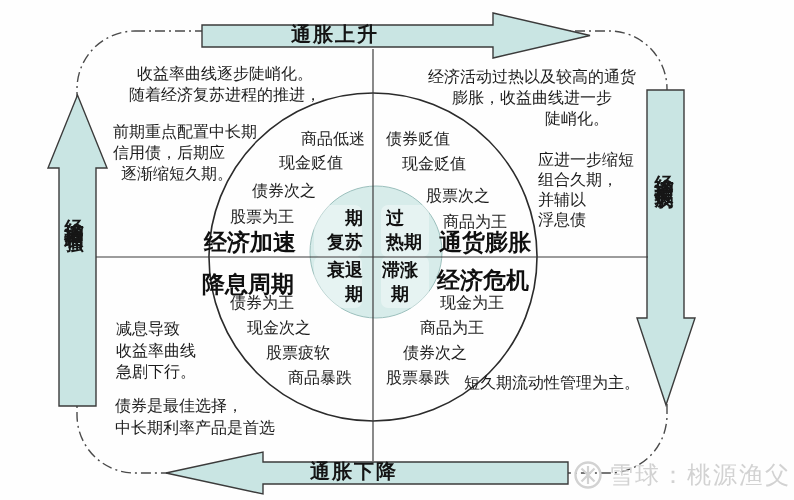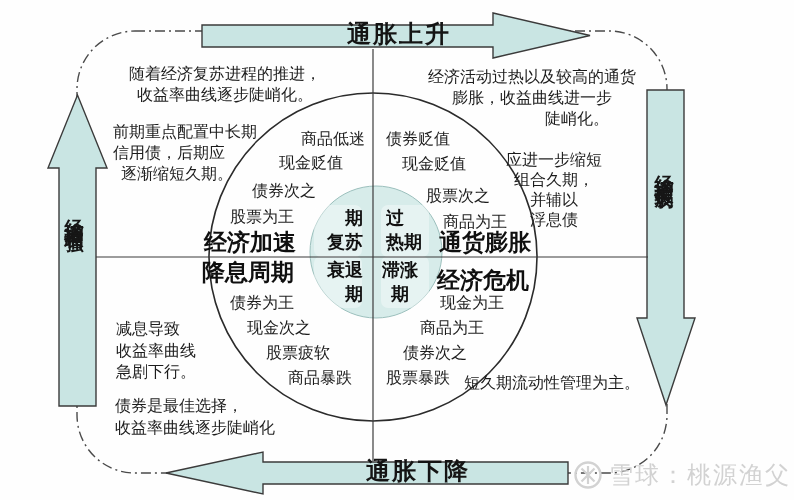--- a/index.html
+++ b/index.html
@@ -6,21 +6,21 @@
   .stage{
     position:relative;width:794px;height:500px;background:#fefefe;overflow:hidden;
     font-family:"Liberation Serif","DejaVu Serif",serif;
   }
   .stage svg.bg{position:absolute;left:0;top:0;}
   .t{position:absolute;white-space:nowrap;color:#1c1c1c;font-size:16px;line-height:21px;}
   .c{transform:translate(-50%,-50%);}
   .b{font-weight:bold;color:#0f0f0f;font-size:23px;}
   .quad{font-size:18px;font-weight:bold;color:#101010;line-height:24px;width:60px;}
   .vlabel{writing-mode:vertical-rl;letter-spacing:3px;font-weight:bold;font-size:19px;color:#161616;}
-  .arrowlabel{font-weight:bold;font-size:24px;text-align:right;color:#141414;letter-spacing:2px;}
+  .arrowlabel{font-weight:bold;font-size:20px;text-align:left;color:#141414;letter-spacing:2px;}
   .note div{white-space:nowrap;}
   .watermark{position:absolute;display:flex;align-items:center;gap:5px;}
   .watermark span{font-size:24px;color:#d2d2d2;letter-spacing:2px;font-weight:normal;}
 </style>
 </head>
 <body>
 
 <div class="stage">
 
   <svg class="bg" width="794" height="500" viewBox="0 0 794 500">
@@ -71,62 +71,62 @@
   <div class="t c" style="left:284px;top:190px">债券次之</div>
   <div class="t c" style="left:262px;top:216px">股票为王</div>
   <div class="t c b" style="left:250px;top:242px">经济加速</div>
 
   <div class="t c" style="left:418px;top:138px">债券贬值</div>
   <div class="t c" style="left:434px;top:163px">现金贬值</div>
   <div class="t c" style="left:458px;top:195px">股票次之</div>
   <div class="t c" style="left:475px;top:221px">商品为王</div>
   <div class="t c b" style="left:485px;top:242px">通货膨胀</div>
 
-  <div class="t c b" style="left:248px;top:272px">降息周期</div>
+  <div class="t c b" style="left:248px;top:284px">降息周期</div>
   <div class="t c" style="left:262px;top:302px">债券为王</div>
   <div class="t c" style="left:279px;top:327px">现金次之</div>
   <div class="t c" style="left:298px;top:352px">股票疲软</div>
   <div class="t c" style="left:320px;top:377px">商品暴跌</div>
 
   <div class="t c b" style="left:483px;top:280px">经济危机</div>
   <div class="t c" style="left:472px;top:302px">现金为王</div>
   <div class="t c" style="left:452px;top:327px">商品为王</div>
   <div class="t c" style="left:435px;top:352px">债券次之</div>
   <div class="t c" style="left:418px;top:377px">股票暴跌</div>
 
   <div class="t note" style="left:108px;top:63px;width:234px;text-align:center">
+    <div>收益率曲线逐步陡峭化。</div>
     <div>随着经济复苏进程的推进，</div>
-    <div>收益率曲线逐步陡峭化。</div>
   </div>
   <div class="t note" style="left:113px;top:121px">
     <div>前期重点配置中长期</div>
     <div>信用债，后期应</div>
     <div style="margin-left:8px">逐渐缩短久期。</div>
   </div>
 
   <div class="t note" style="left:398px;top:66px;width:268px;text-align:center">
     <div>经济活动过热以及较高的通货</div>
     <div>膨胀，收益曲线进一步</div>
     <div style="margin-left:90px">陡峭化。</div>
   </div>
-  <div class="t note" style="right:192px;top:150px;text-align:center;line-height:20px">
+  <div class="t note" style="right:160px;top:150px;text-align:left;line-height:20px">
     <div>应进一步缩短</div>
     <div>组合久期，</div>
     <div>并辅以</div>
     <div>浮息债</div>
   </div>
 
   <div class="t note" style="left:116px;top:318px;line-height:21.5px">
     <div>减息导致</div>
     <div>收益率曲线</div>
     <div style="">急剧下行。</div>
   </div>
   <div class="t note" style="left:115px;top:395px;line-height:22px">
     <div>债券是最佳选择，</div>
-    <div>收益率曲线逐步陡峭化</div>
+    <div>中长期利率产品是首选</div>
   </div>
 
   <div class="t note" style="right:154px;top:364px;text-align:right;line-height:37px">
     <div>短久期流动性管理为主。</div>
   </div>
 
   <div class="watermark" style="left:572px;top:459px">
     <svg width="32" height="32" viewBox="-16 -16 32 32">
       <circle r="12.5" fill="none" stroke="#d2d2d2" stroke-width="2.4"></circle>
       <path d="M-6.5,-6.5 L6.5,6.5 M-6.5,6.5 L6.5,-6.5 M0,-9 L0,9" stroke="#d2d2d2" stroke-width="2.2" fill="none"></path>

